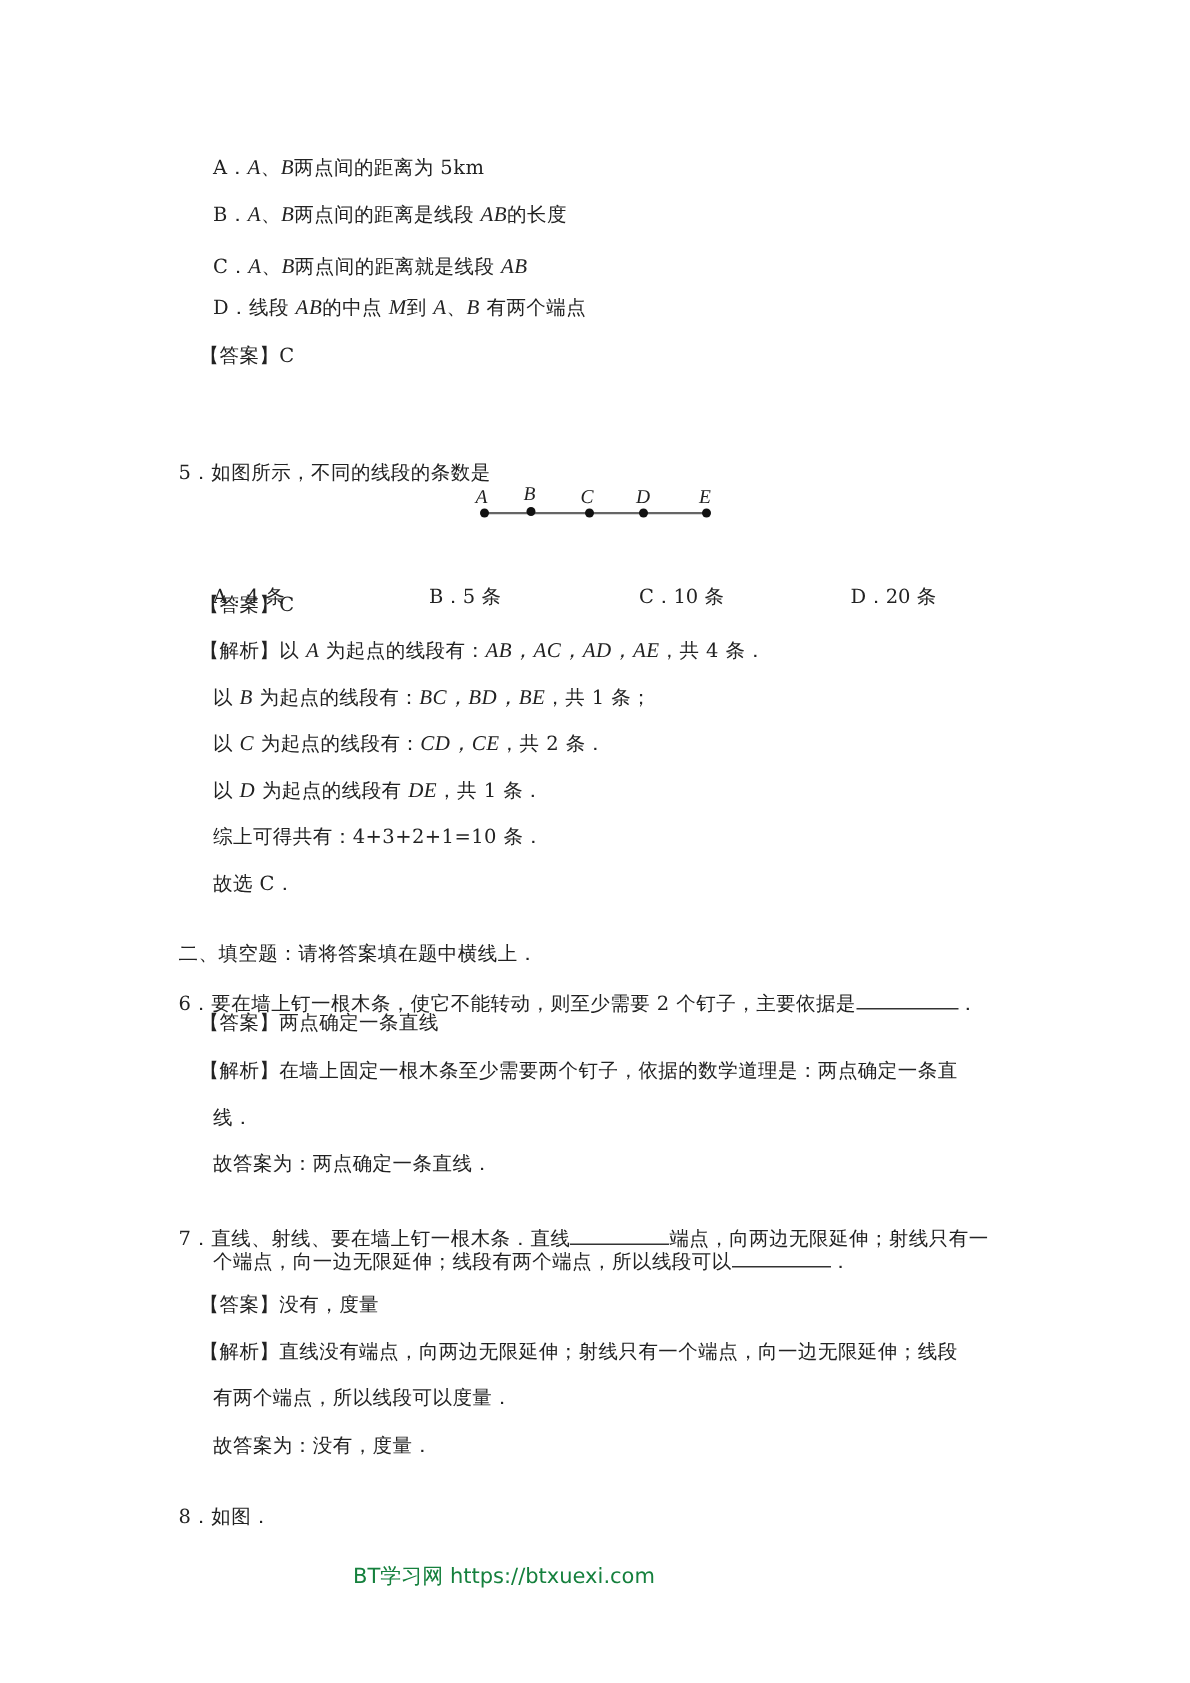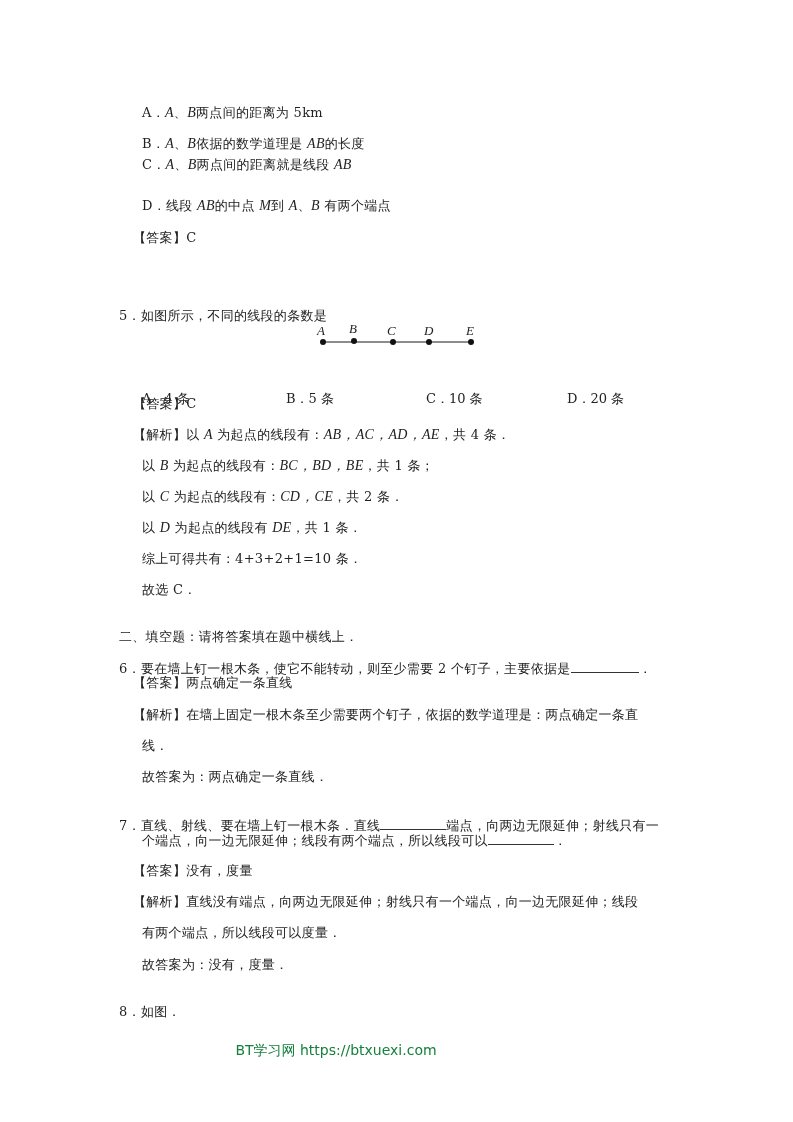--- a/index.html
+++ b/index.html
@@ -15,23 +15,23 @@
   .footer { position: absolute; top: 1042px; left: 0; width: 672px; text-align: center;
             font-family: "DejaVu Sans", "Liberation Sans", sans-serif; font-size: 14px; color: #15803d; }
 </style>
 </head>
 <body>
 
 <div class="line ind1" style="top:104px">
   <span>A．</span><i class="v">A</i><span>、</span><i class="v">B</i><span>两点间的距离为 5km</span>
 </div>
 <div class="line ind1" style="top:135px">
-  <span>B．</span><i class="v">A</i><span>、</span><i class="v">B</i><span>依据的数学道理是 </span><i class="v">AB</i><span>的长度</span>
+  <span>B．</span><i class="v">A</i><span>、</span><i class="v">B</i><span>两点间的距离是线段 </span><i class="v">AB</i><span>的长度</span>
 </div>
-<div class="line ind1" style="top:156px">
+<div class="line ind1" style="top:170px">
   <span>C．</span><i class="v">A</i><span>、</span><i class="v">B</i><span>两点间的距离就是线段 </span><i class="v">AB</i>
 </div>
 <div class="line ind1" style="top:197px">
   <span>D．</span><span>线段 </span><i class="v">AB</i><span>的中点 </span><i class="v">M</i><span>到 </span><i class="v">A</i><span>、</span><i class="v">B</i><span> 有两个端点</span>
 </div>
 <div class="line" style="left:133px; top:229px">
   <span>【答案】</span><span>C</span>
 </div>
 
 <div class="line ind0" style="top:291px">

